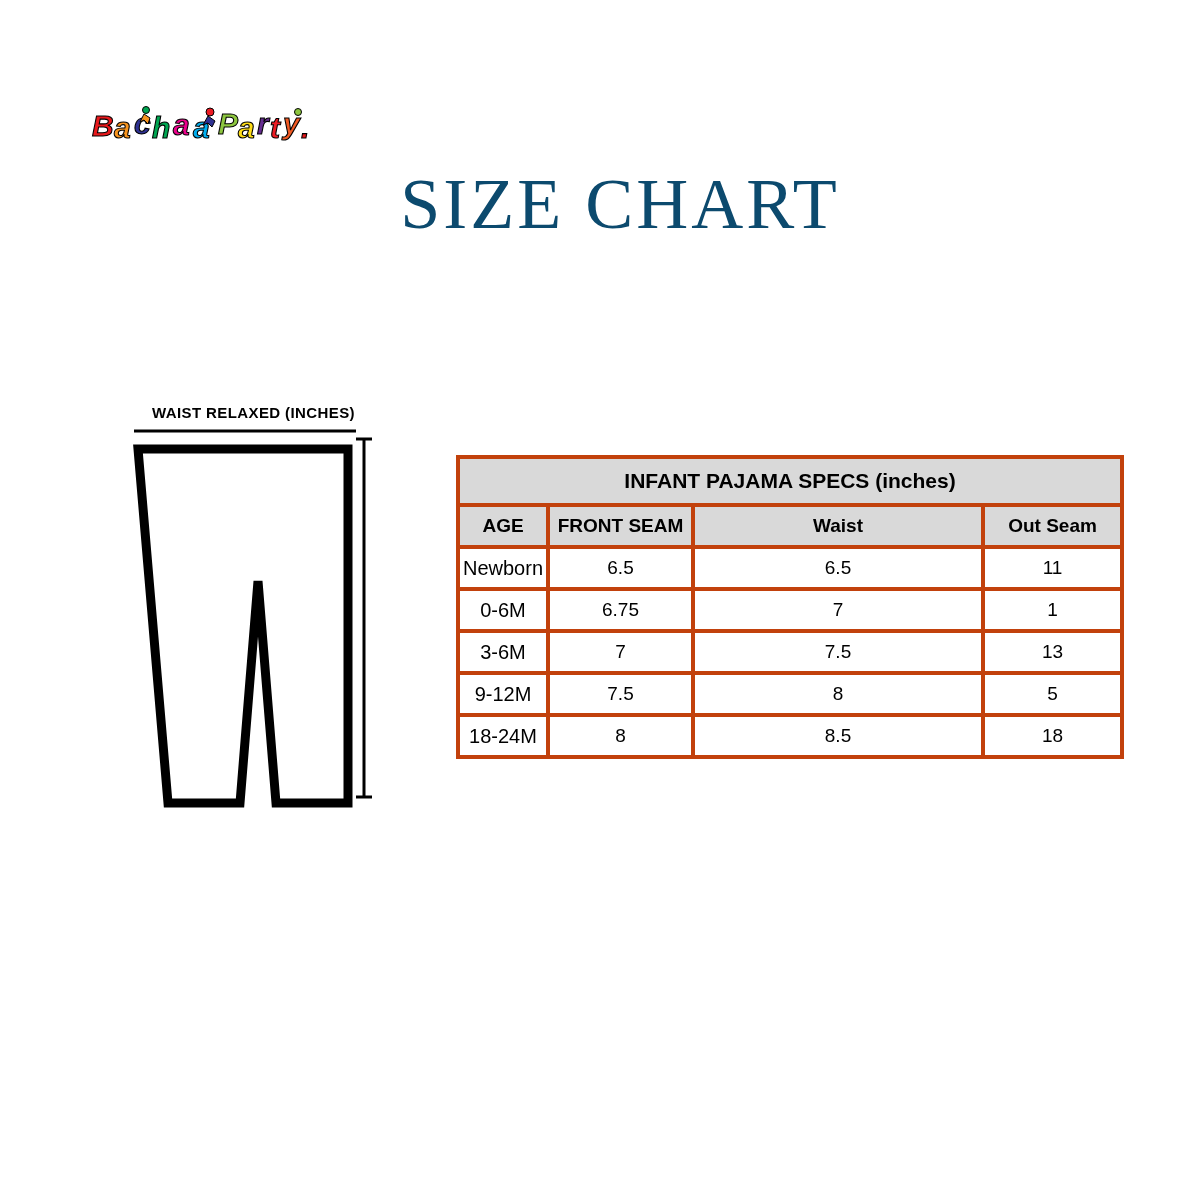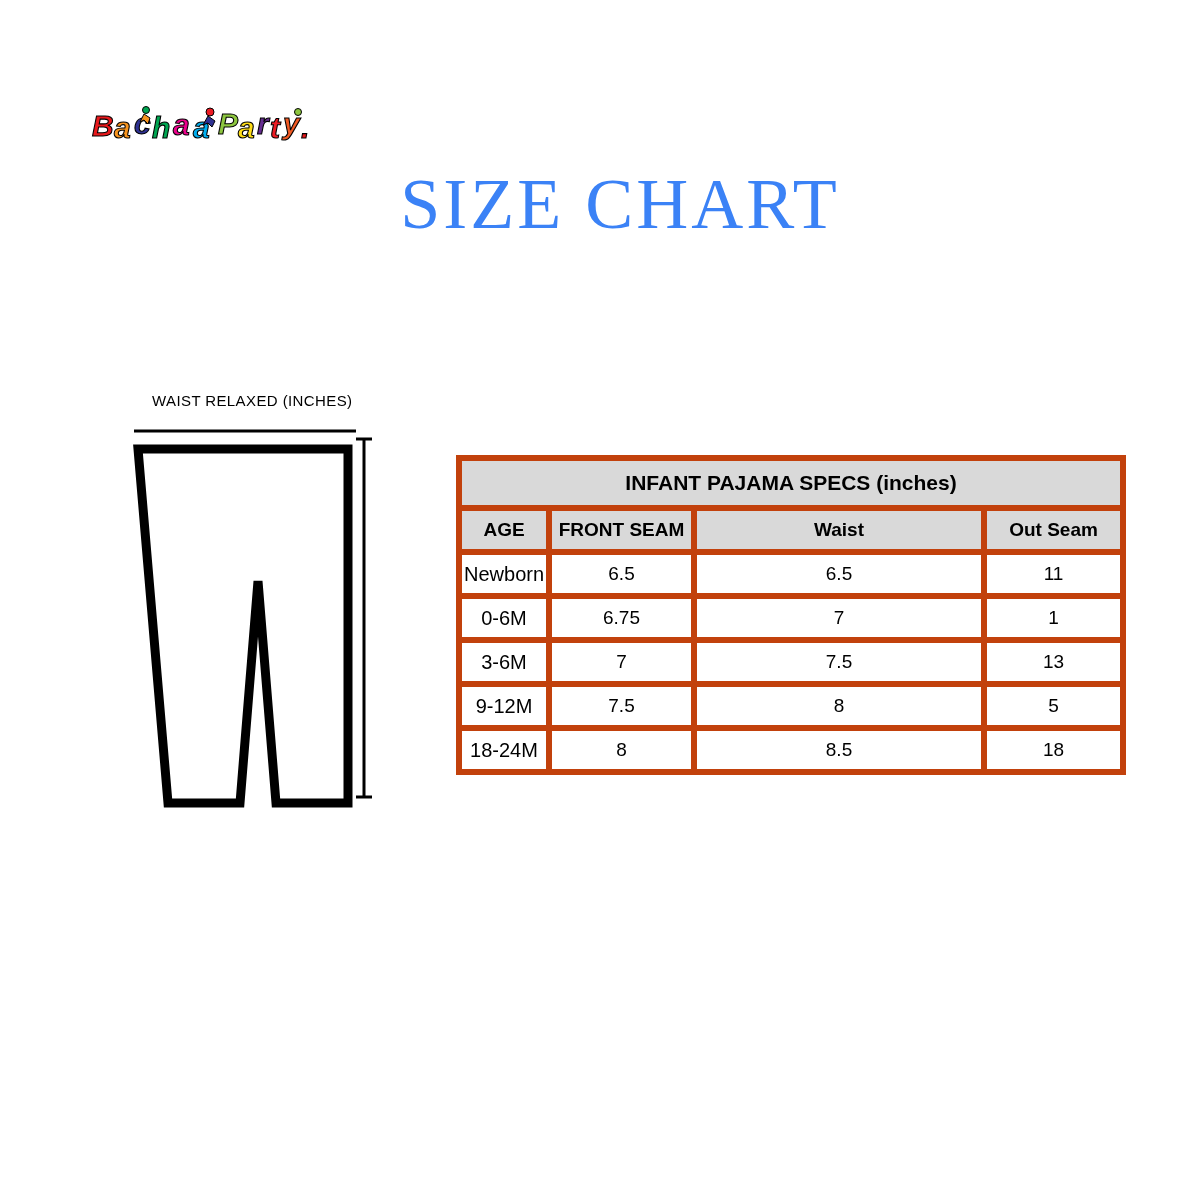--- a/index.html
+++ b/index.html
@@ -30,37 +30,37 @@
   .page-title {
     position: absolute;
     left: 360px;
     top: 168px;
     width: 520px;
     text-align: center;
     font-family: "Liberation Serif", serif;
     font-size: 72px;
     letter-spacing: 3px;
     line-height: 1;
-    color: #3b82f6;
+    color: #0c4a6e;
   }
 
   
   .diagram {
     position: absolute;
     left: 130px;
     top: 405px;
     width: 260px;
     height: 450px;
   }
   .waist-label {
     position: absolute;
     left: 152px;
-    top: 392px;
+    top: 404px;
     font-size: 15px;
-    font-weight: 400;
+    font-weight: 700;
     letter-spacing: 0.4px;
     white-space: nowrap;
   }
   .outseam-label {
     position: absolute;
     left: 349px;
     top: 488px;
     width: 330px;
     font-size: 15px;
     font-weight: 600;
@@ -73,21 +73,21 @@
   
   .specs-table {
     position: absolute;
     left: 456px;
     top: 455px;
     width: 664px;
     border-collapse: collapse;
     table-layout: fixed;
   }
   .specs-table td, .specs-table th {
-    border: 6px solid #c2410c;
+    border: 4px solid #c2410c;
     text-align: center;
     font-size: 19px;
     font-weight: normal;
     padding: 6px 2px;
     height: 26px;
     background: #fff;
   }
   .specs-table .title-row td {
     background: #d9d9d9;
     font-weight: bold;

